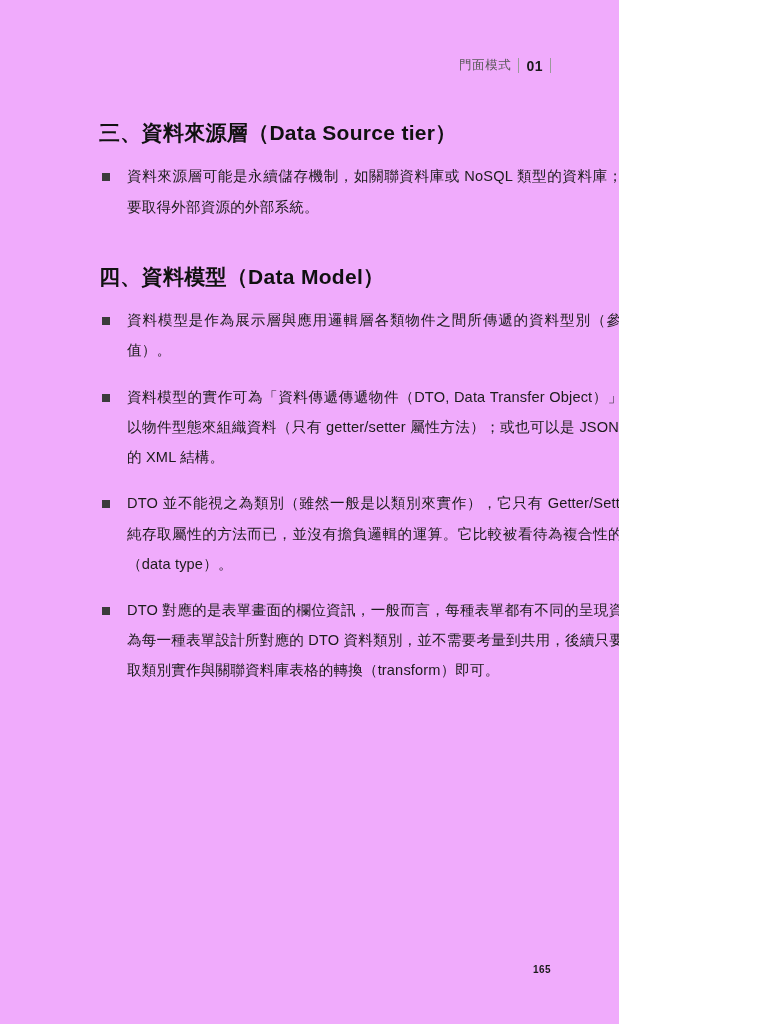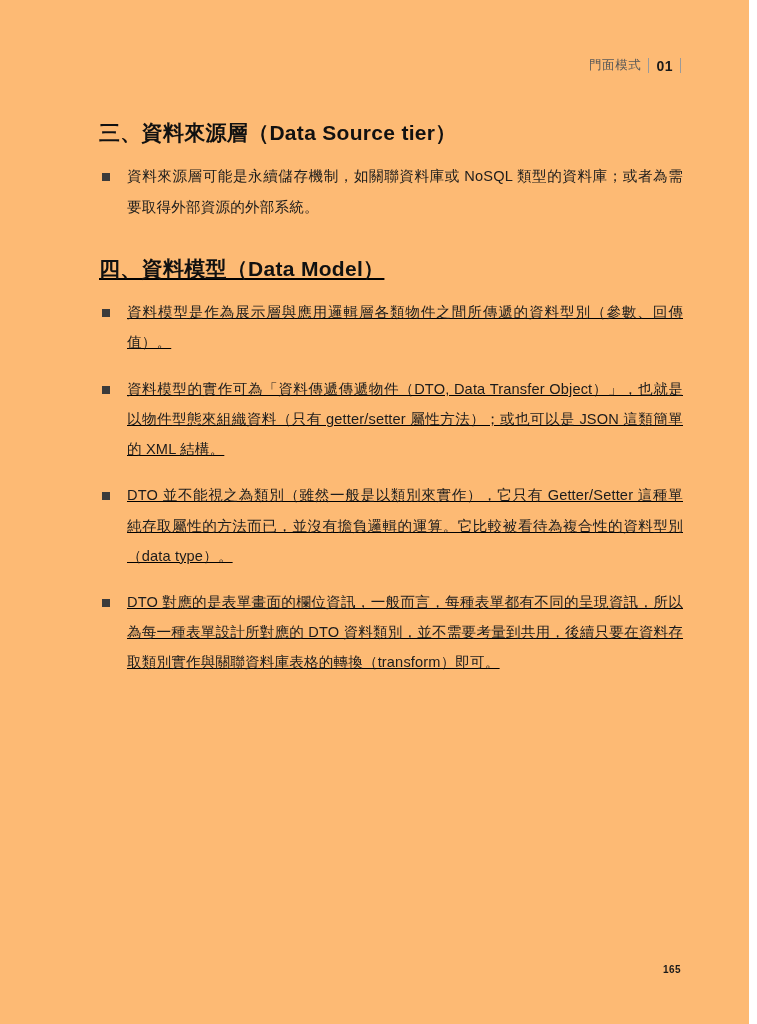--- a/index.html
+++ b/index.html
@@ -5,23 +5,23 @@
   html, body {
     margin: 0;
     padding: 0;
     background: #ffffff;
   }
   body {
     font-family: "Liberation Sans", "DejaVu Sans", sans-serif;
   }
   .page {
     position: relative;
-    width: 749px;
+    width: 619px;
     height: 1024px;
-    background: #fdba74;
+    background: #f0abfc;
     overflow: hidden;
     box-sizing: border-box;
   }
 
   
   .running-header {
     position: absolute;
     top: 58px;
     right: 68px;
     display: flex;
@@ -90,21 +90,21 @@
     position: absolute;
     left: 3px;
     top: 12px;
     width: 8px;
     height: 8px;
     background: #3b3b3b;
   }
 
   
   #section-1 { margin-top: 0; }
-  #section-2 { margin-top: 32px; text-decoration: underline; }
+  #section-2 { margin-top: 40px; }
 
   
   .folio {
     position: absolute;
     right: 68px;
     bottom: 49px;
     font-size: 10px;
     font-weight: bold;
     color: #1a1a1a;
     letter-spacing: 0.4px;

